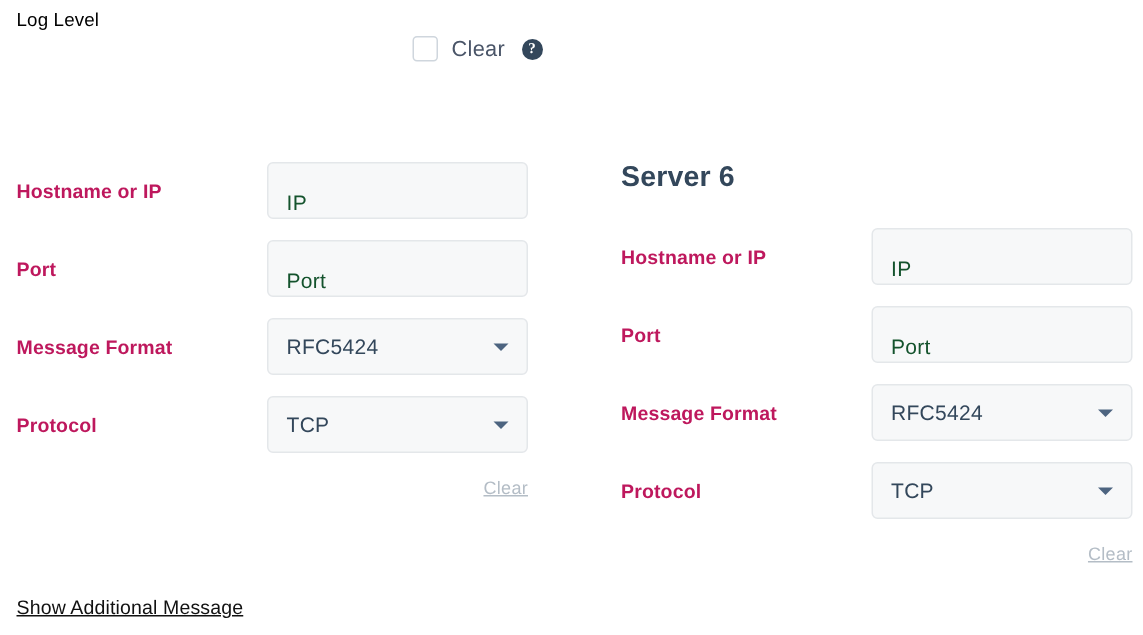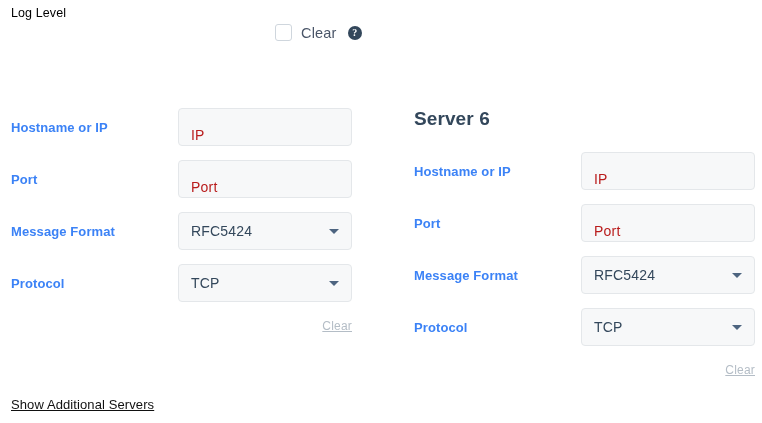--- a/index.html
+++ b/index.html
@@ -25,21 +25,21 @@
     height: 38px;
     display: flex;
     align-items: center;
     padding: 0 12px;
     font-size: 14px;
     color: #33475b;
     position: relative;
   }
   .field-box.select { padding-right: 30px; cursor: pointer; }
   .field-box .value { font-size: 14px; color: #33475b; letter-spacing: .2px; }
-  .field-box .ph { font-size: 14px; color: #b91c1c; letter-spacing: .2px; margin-top: 16px; }
+  .field-box .ph { font-size: 14px; color: #14532d; letter-spacing: .2px; margin-top: 16px; }
 
   .caret {
     position: absolute;
     right: 12px;
     top: 50%;
     margin-top: -2px;
     width: 0; height: 0;
     border-left: 5px solid transparent;
     border-right: 5px solid transparent;
     border-top: 5px solid #4d6480;
@@ -110,21 +110,21 @@
   }
 
   .row {
     display: flex;
     align-items: center;
     margin-bottom: 14px;
   }
   .row-label {
     font-size: 13px;
     font-weight: bold;
-    color: #3b82f6;
+    color: #be185d;
     width: 167px;
     flex: 0 0 167px;
     letter-spacing: .1px;
   }
   .row-control { flex: 1 1 auto; }
 
   .clear-row {
     text-align: right;
     margin-top: 6px;
   }
@@ -246,13 +246,13 @@
         <span class="caret"></span>
       </div>
     </div>
   </div>
 
   <div class="clear-row">
     <span class="clear-link">Clear</span>
   </div>
 </div>
 
-<span class="show-more">Show Additional Servers</span>
+<span class="show-more">Show Additional Message</span>
 
 </body></html>

